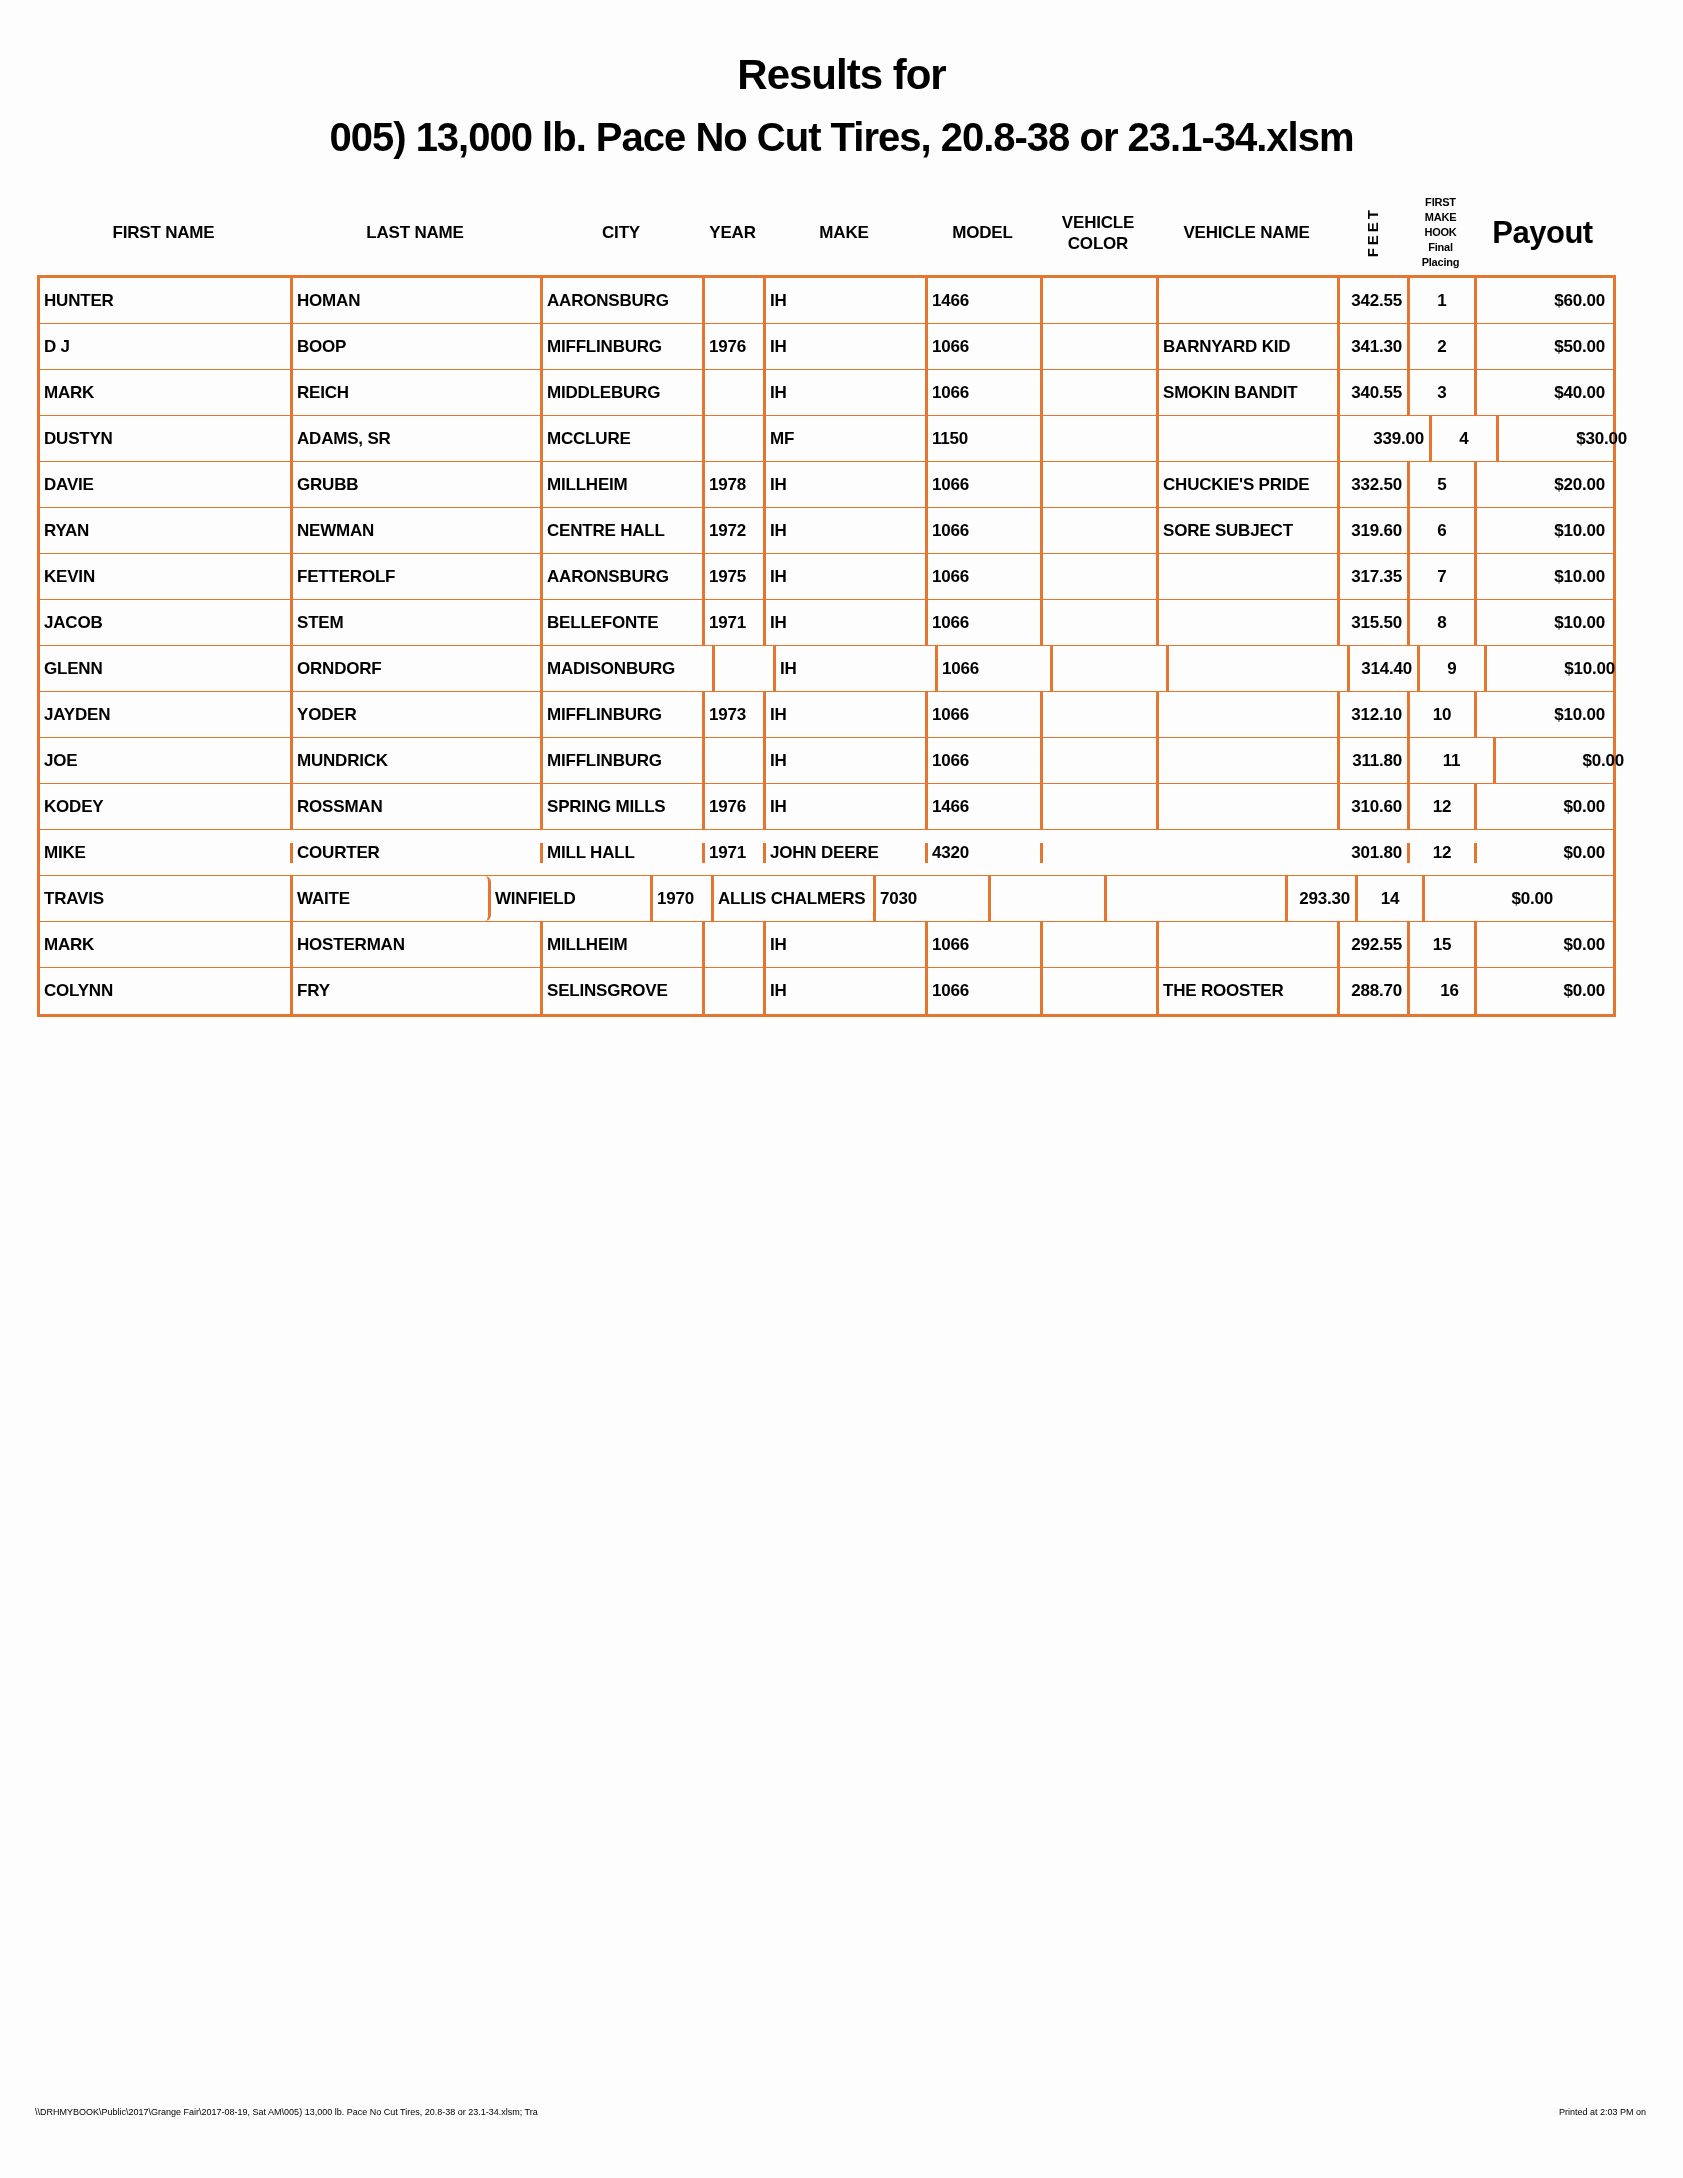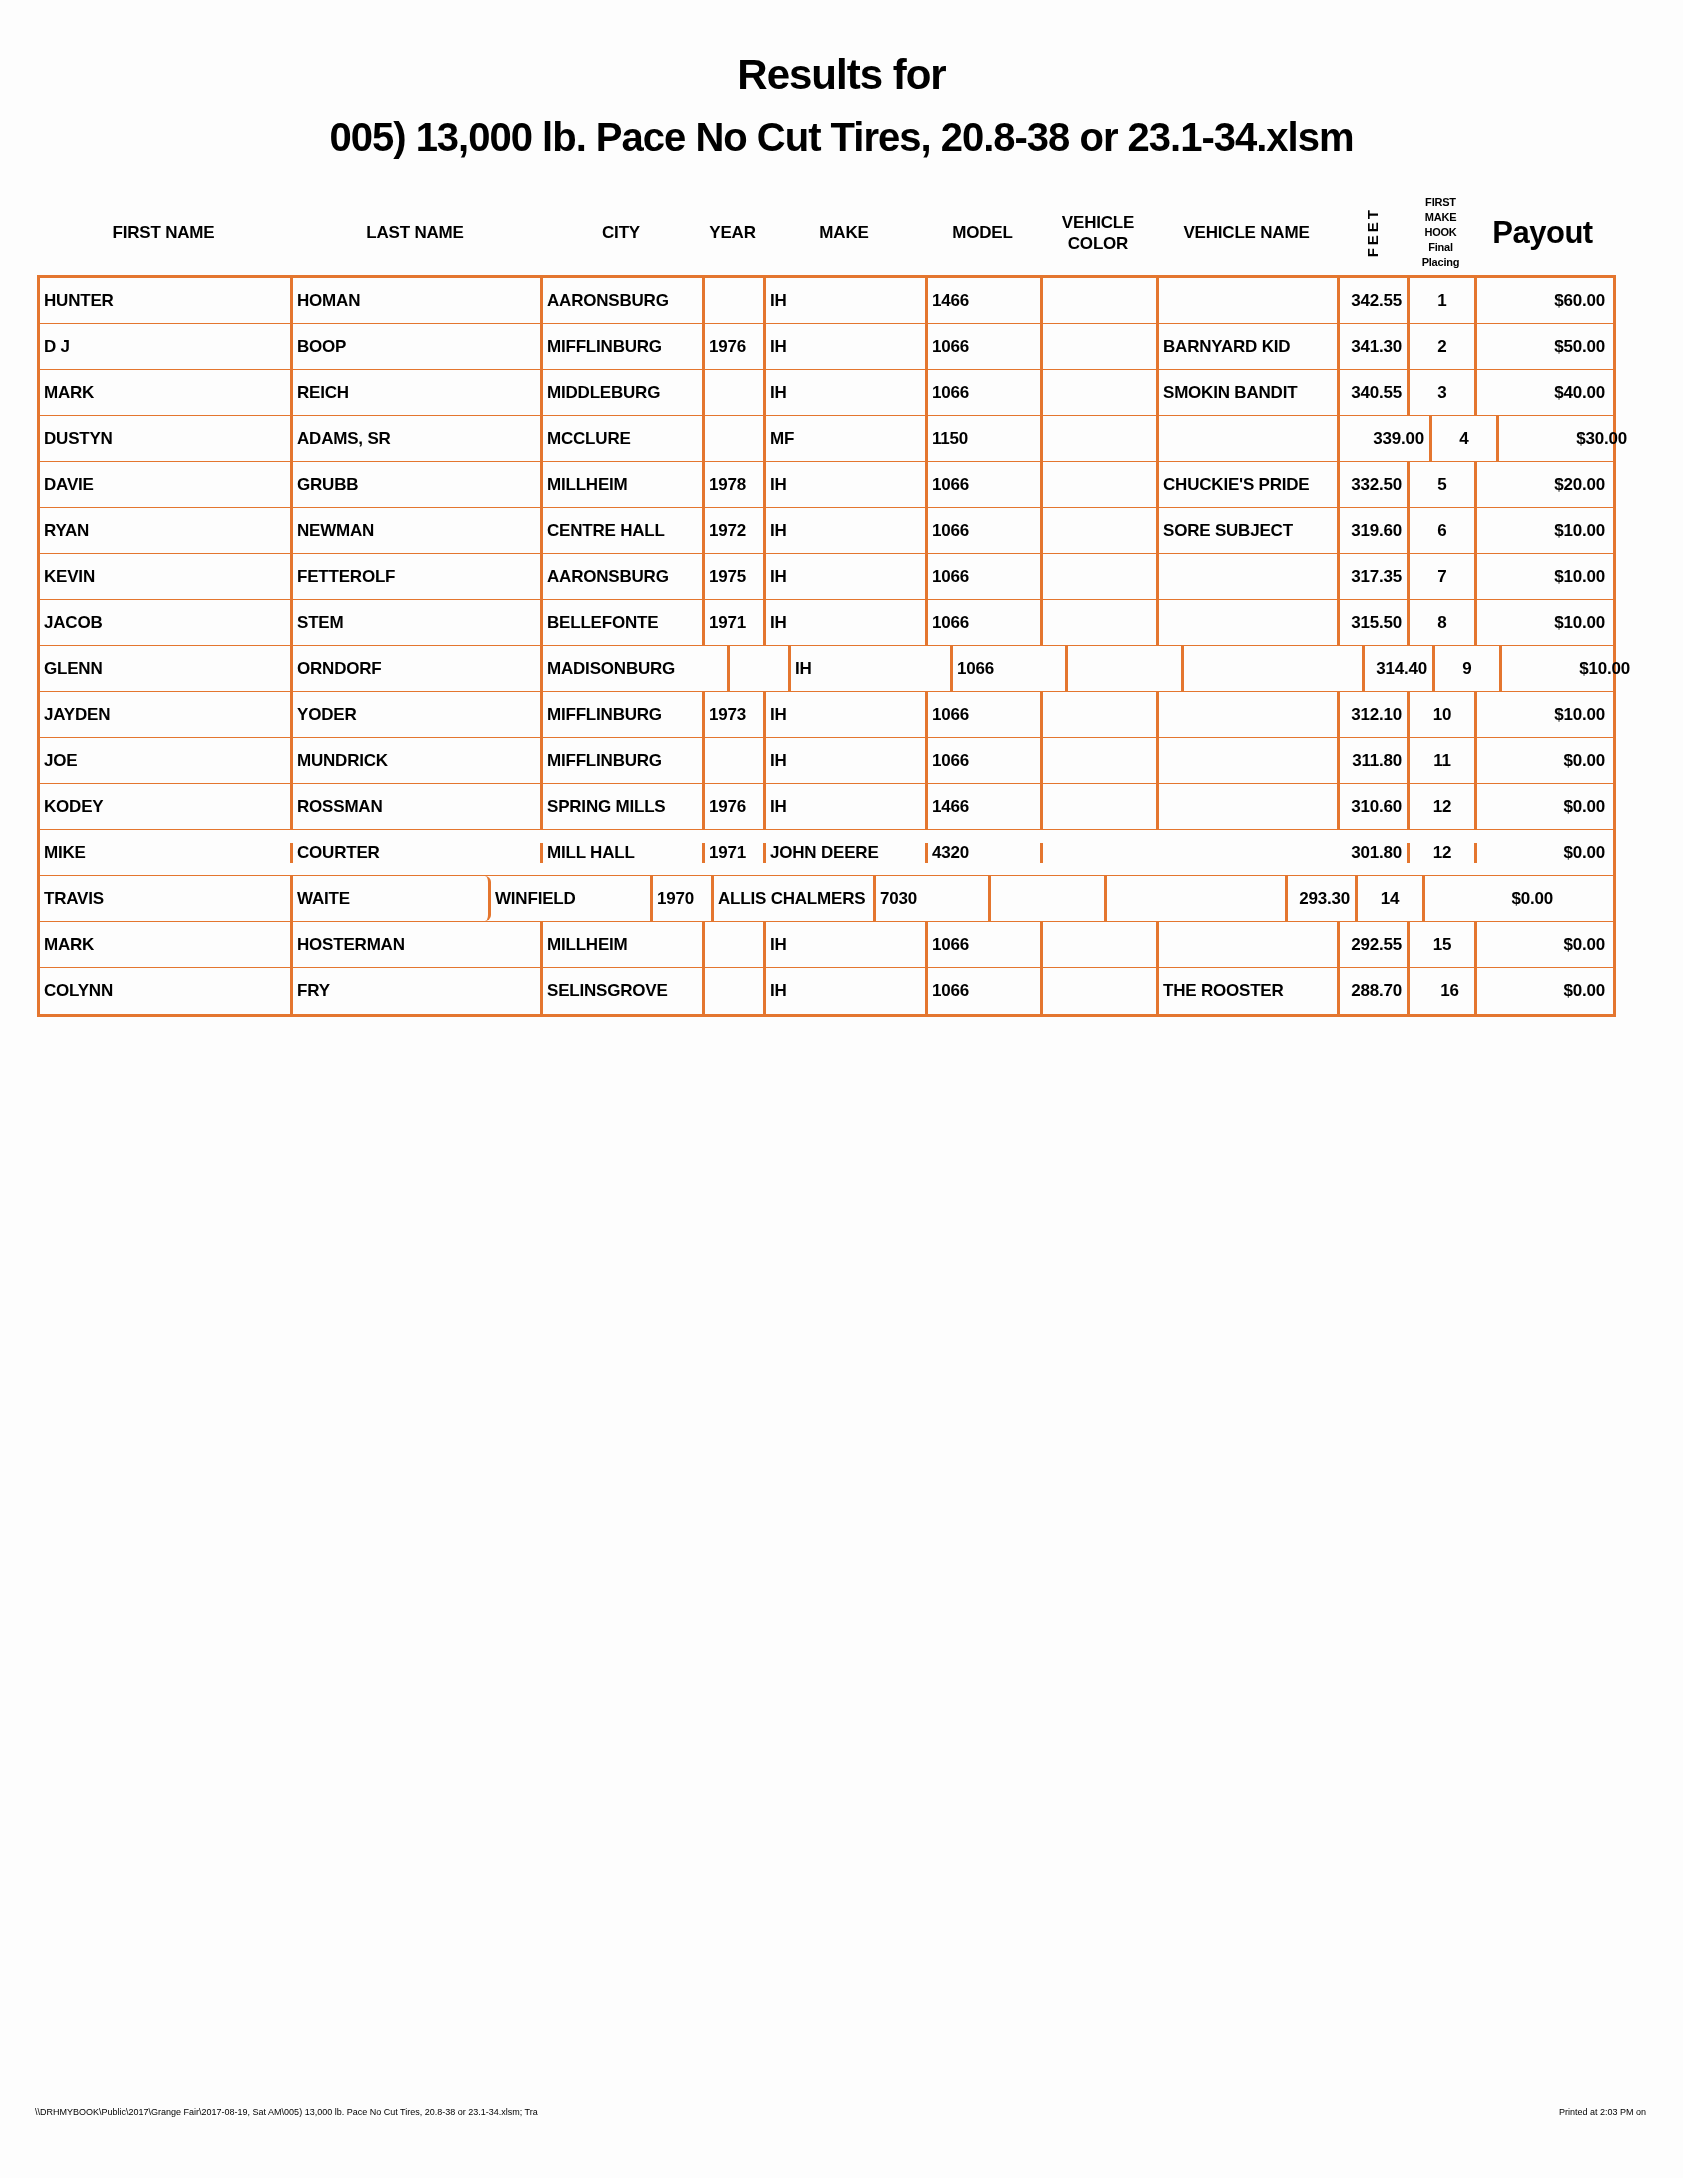--- a/index.html
+++ b/index.html
@@ -265,21 +265,21 @@
         <div class="tcell align-left" data-name="cell-model" style="width: 115px; border-color: rgb(228, 118, 47);">1066</div>
         <div class="tcell align-left" data-name="cell-vehicle_color" style="width: 116px; border-color: rgb(228, 118, 47);"></div>
         <div class="tcell align-left" data-name="cell-vehicle_name" style="width: 181px; border-color: rgb(228, 118, 47);"></div>
         <div class="tcell align-right" data-name="cell-feet" style="width: 70px; border-color: rgb(228, 118, 47);">315.50</div>
         <div class="tcell align-center" data-name="cell-placing" style="width: 67px; border-color: rgb(228, 118, 47);">8</div>
         <div class="tcell align-right" data-name="cell-payout" style="width: 137px; border-color: rgb(228, 118, 47);">$10.00</div>
       </div>
       <div class="trow" data-name="table-row" style="border-color: rgb(228, 118, 47);">
         <div class="tcell align-left" data-name="cell-first_name" style="width: 253px; border-color: rgb(228, 118, 47);">GLENN</div>
         <div class="tcell align-left" data-name="cell-last_name" style="width: 250px; border-color: rgb(228, 118, 47);">ORNDORF</div>
-        <div class="tcell align-left" data-name="cell-city" style="width: 187px; border-color: rgb(228, 118, 47);">MADISONBURG</div>
+        <div class="tcell align-left" data-name="cell-city" style="width: 172px; border-color: rgb(228, 118, 47);">MADISONBURG</div>
         <div class="tcell align-left" data-name="cell-year" style="width: 61px; border-color: rgb(228, 118, 47);"></div>
         <div class="tcell align-left" data-name="cell-make" style="width: 162px; border-color: rgb(228, 118, 47);">IH</div>
         <div class="tcell align-left" data-name="cell-model" style="width: 115px; border-color: rgb(228, 118, 47);">1066</div>
         <div class="tcell align-left" data-name="cell-vehicle_color" style="width: 116px; border-color: rgb(228, 118, 47);"></div>
         <div class="tcell align-left" data-name="cell-vehicle_name" style="width: 181px; border-color: rgb(228, 118, 47);"></div>
         <div class="tcell align-right" data-name="cell-feet" style="width: 70px; border-color: rgb(228, 118, 47);">314.40</div>
         <div class="tcell align-center" data-name="cell-placing" style="width: 67px; border-color: rgb(228, 118, 47);">9</div>
         <div class="tcell align-right" data-name="cell-payout" style="width: 137px; border-color: rgb(228, 118, 47);">$10.00</div>
       </div>
       <div class="trow" data-name="table-row" style="border-color: rgb(228, 118, 47);">
@@ -298,21 +298,21 @@
       <div class="trow" data-name="table-row" style="border-color: rgb(228, 118, 47);">
         <div class="tcell align-left" data-name="cell-first_name" style="width: 253px; border-color: rgb(228, 118, 47);">JOE</div>
         <div class="tcell align-left" data-name="cell-last_name" style="width: 250px; border-color: rgb(228, 118, 47);">MUNDRICK</div>
         <div class="tcell align-left" data-name="cell-city" style="width: 162px; border-color: rgb(228, 118, 47);">MIFFLINBURG</div>
         <div class="tcell align-left" data-name="cell-year" style="width: 61px; border-color: rgb(228, 118, 47);"></div>
         <div class="tcell align-left" data-name="cell-make" style="width: 162px; border-color: rgb(228, 118, 47);">IH</div>
         <div class="tcell align-left" data-name="cell-model" style="width: 115px; border-color: rgb(228, 118, 47);">1066</div>
         <div class="tcell align-left" data-name="cell-vehicle_color" style="width: 116px; border-color: rgb(228, 118, 47);"></div>
         <div class="tcell align-left" data-name="cell-vehicle_name" style="width: 181px; border-color: rgb(228, 118, 47);"></div>
         <div class="tcell align-right" data-name="cell-feet" style="width: 70px; border-color: rgb(228, 118, 47);">311.80</div>
-        <div class="tcell align-center" data-name="cell-placing" style="width: 67px; border-color: rgb(228, 118, 47);">11</div>
+        <div class="tcell align-center" data-name="cell-placing" style="width: 86px; border-color: rgb(228, 118, 47);">11</div>
         <div class="tcell align-right" data-name="cell-payout" style="width: 137px; border-color: rgb(228, 118, 47);">$0.00</div>
       </div>
       <div class="trow" data-name="table-row" style="border-color: rgb(228, 118, 47);">
         <div class="tcell align-left" data-name="cell-first_name" style="width: 253px; border-color: rgb(228, 118, 47);">KODEY</div>
         <div class="tcell align-left" data-name="cell-last_name" style="width: 250px; border-color: rgb(228, 118, 47);">ROSSMAN</div>
         <div class="tcell align-left" data-name="cell-city" style="width: 162px; border-color: rgb(228, 118, 47);">SPRING MILLS</div>
         <div class="tcell align-left" data-name="cell-year" style="width: 61px; border-color: rgb(228, 118, 47);">1976</div>
         <div class="tcell align-left" data-name="cell-make" style="width: 162px; border-color: rgb(228, 118, 47);">IH</div>
         <div class="tcell align-left" data-name="cell-model" style="width: 115px; border-color: rgb(228, 118, 47);">1466</div>
         <div class="tcell align-left" data-name="cell-vehicle_color" style="width: 116px; border-color: rgb(228, 118, 47);"></div>

